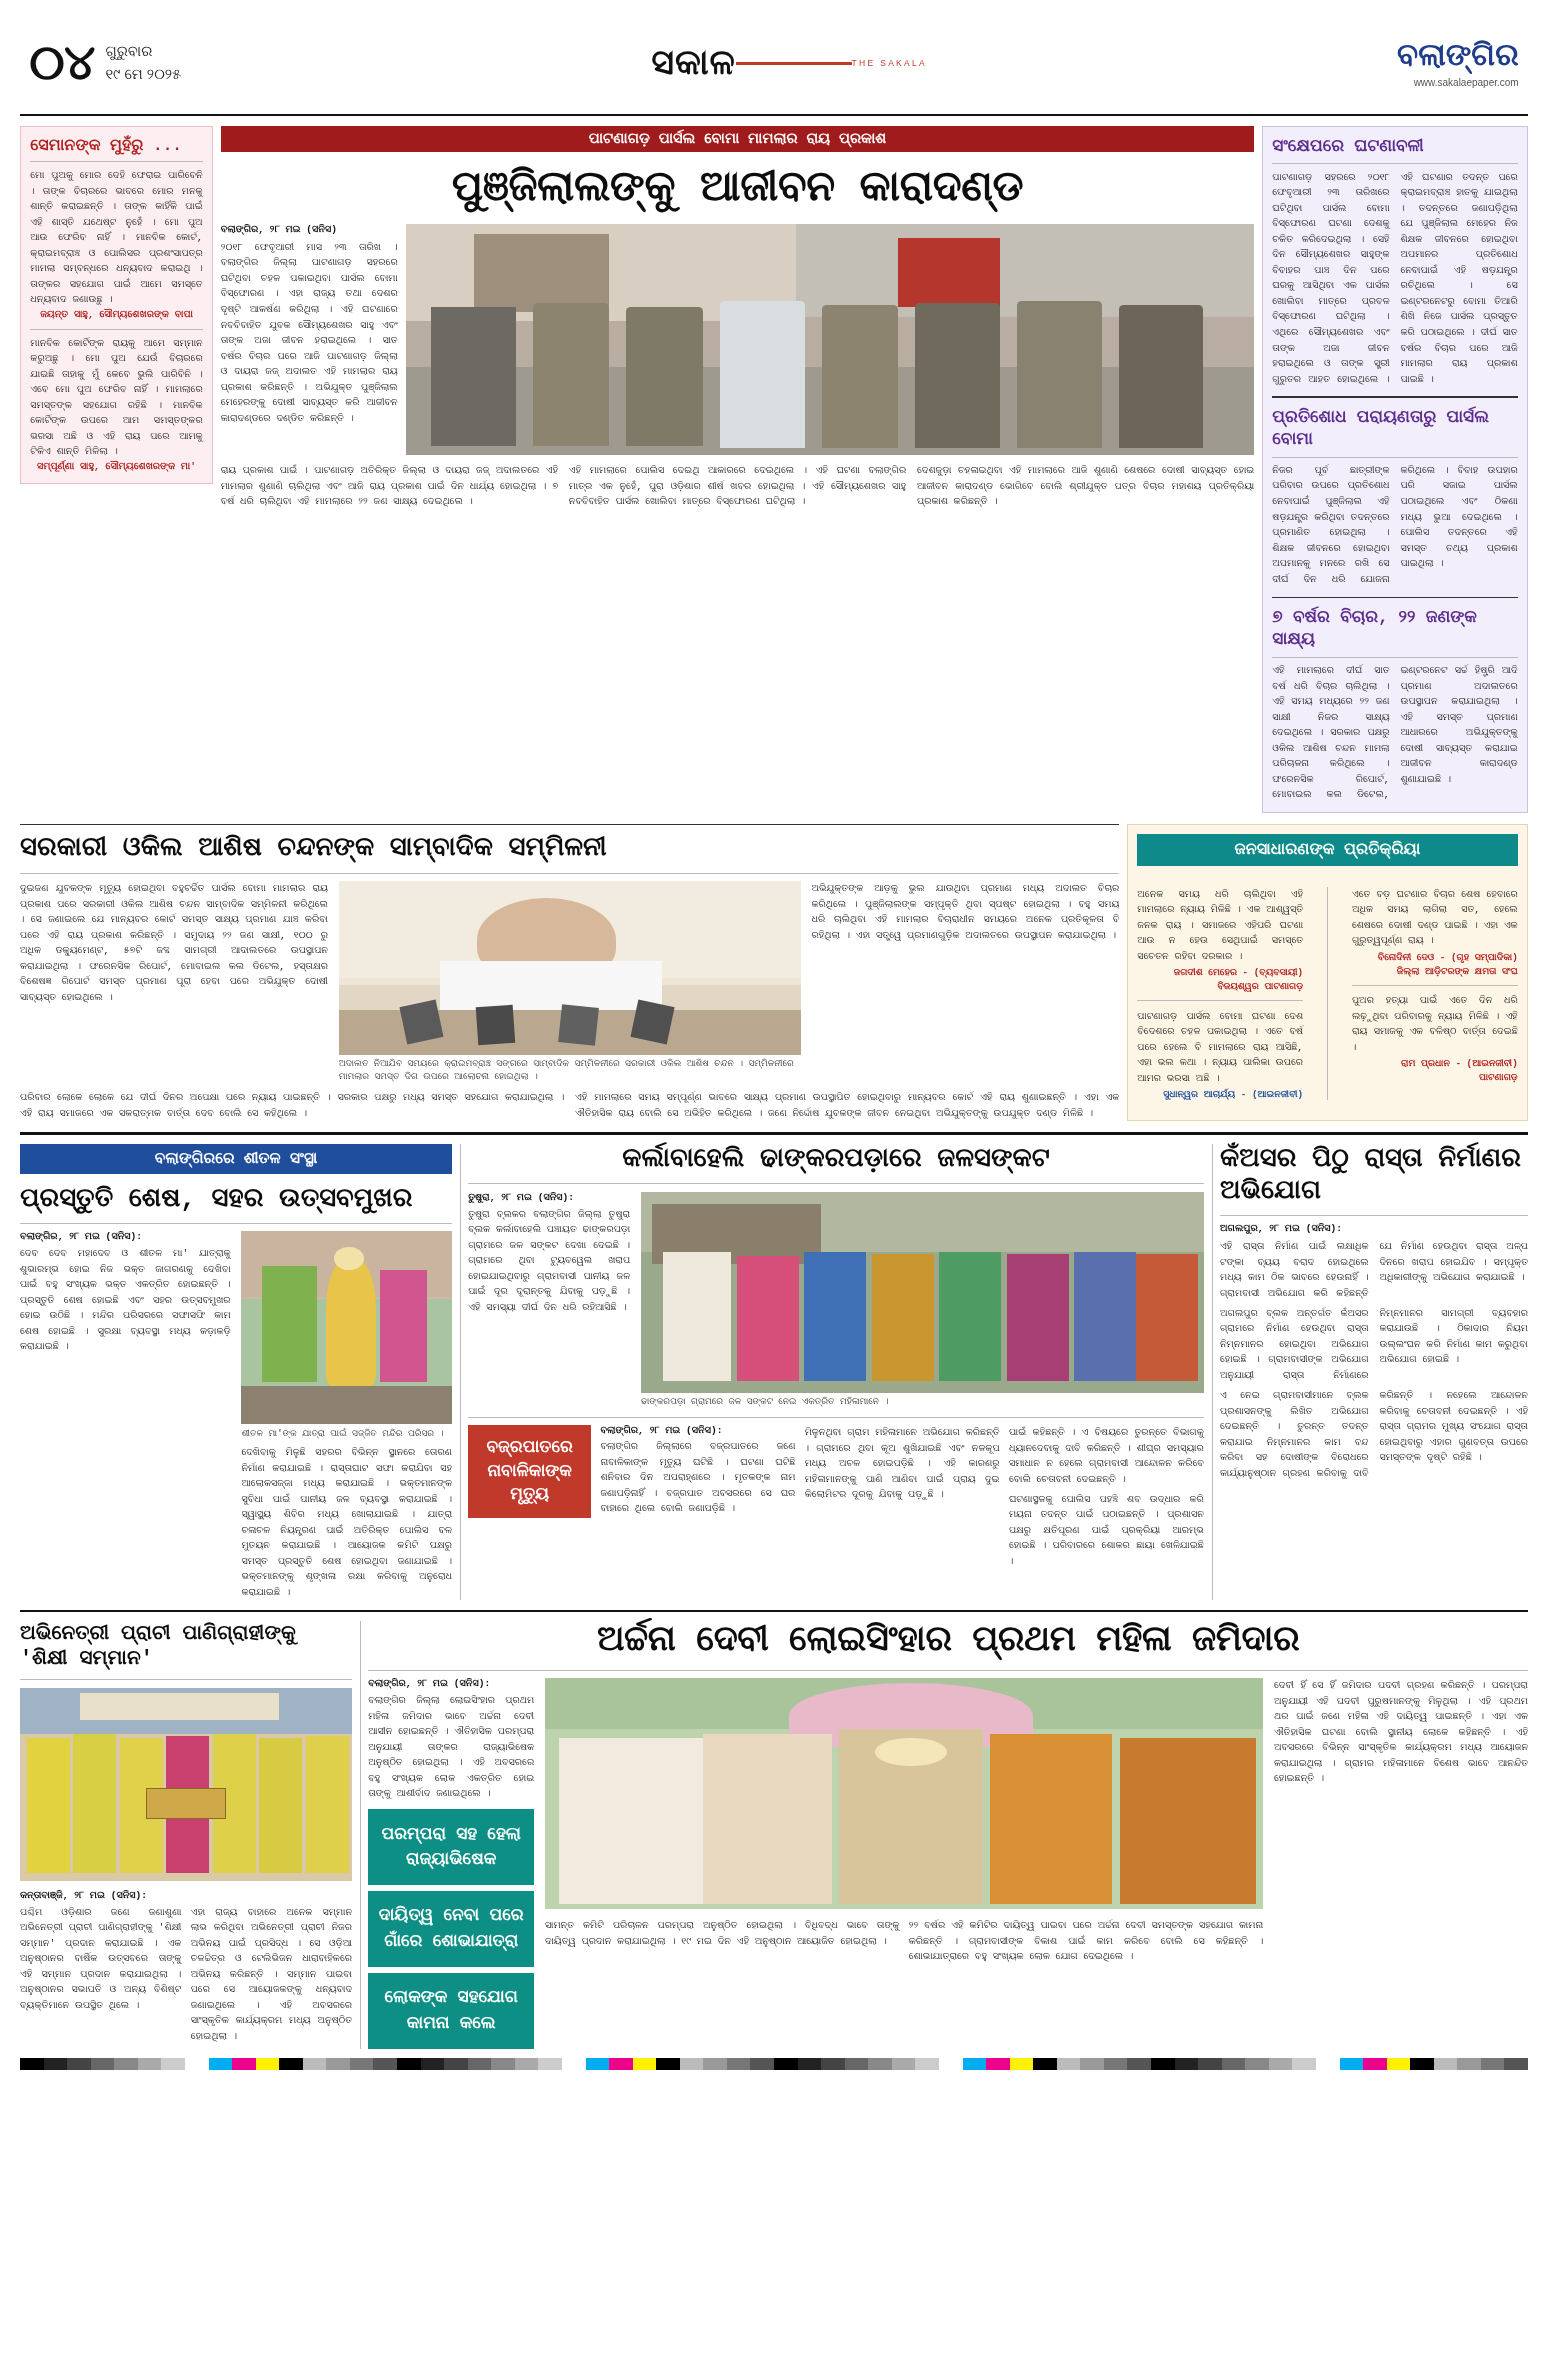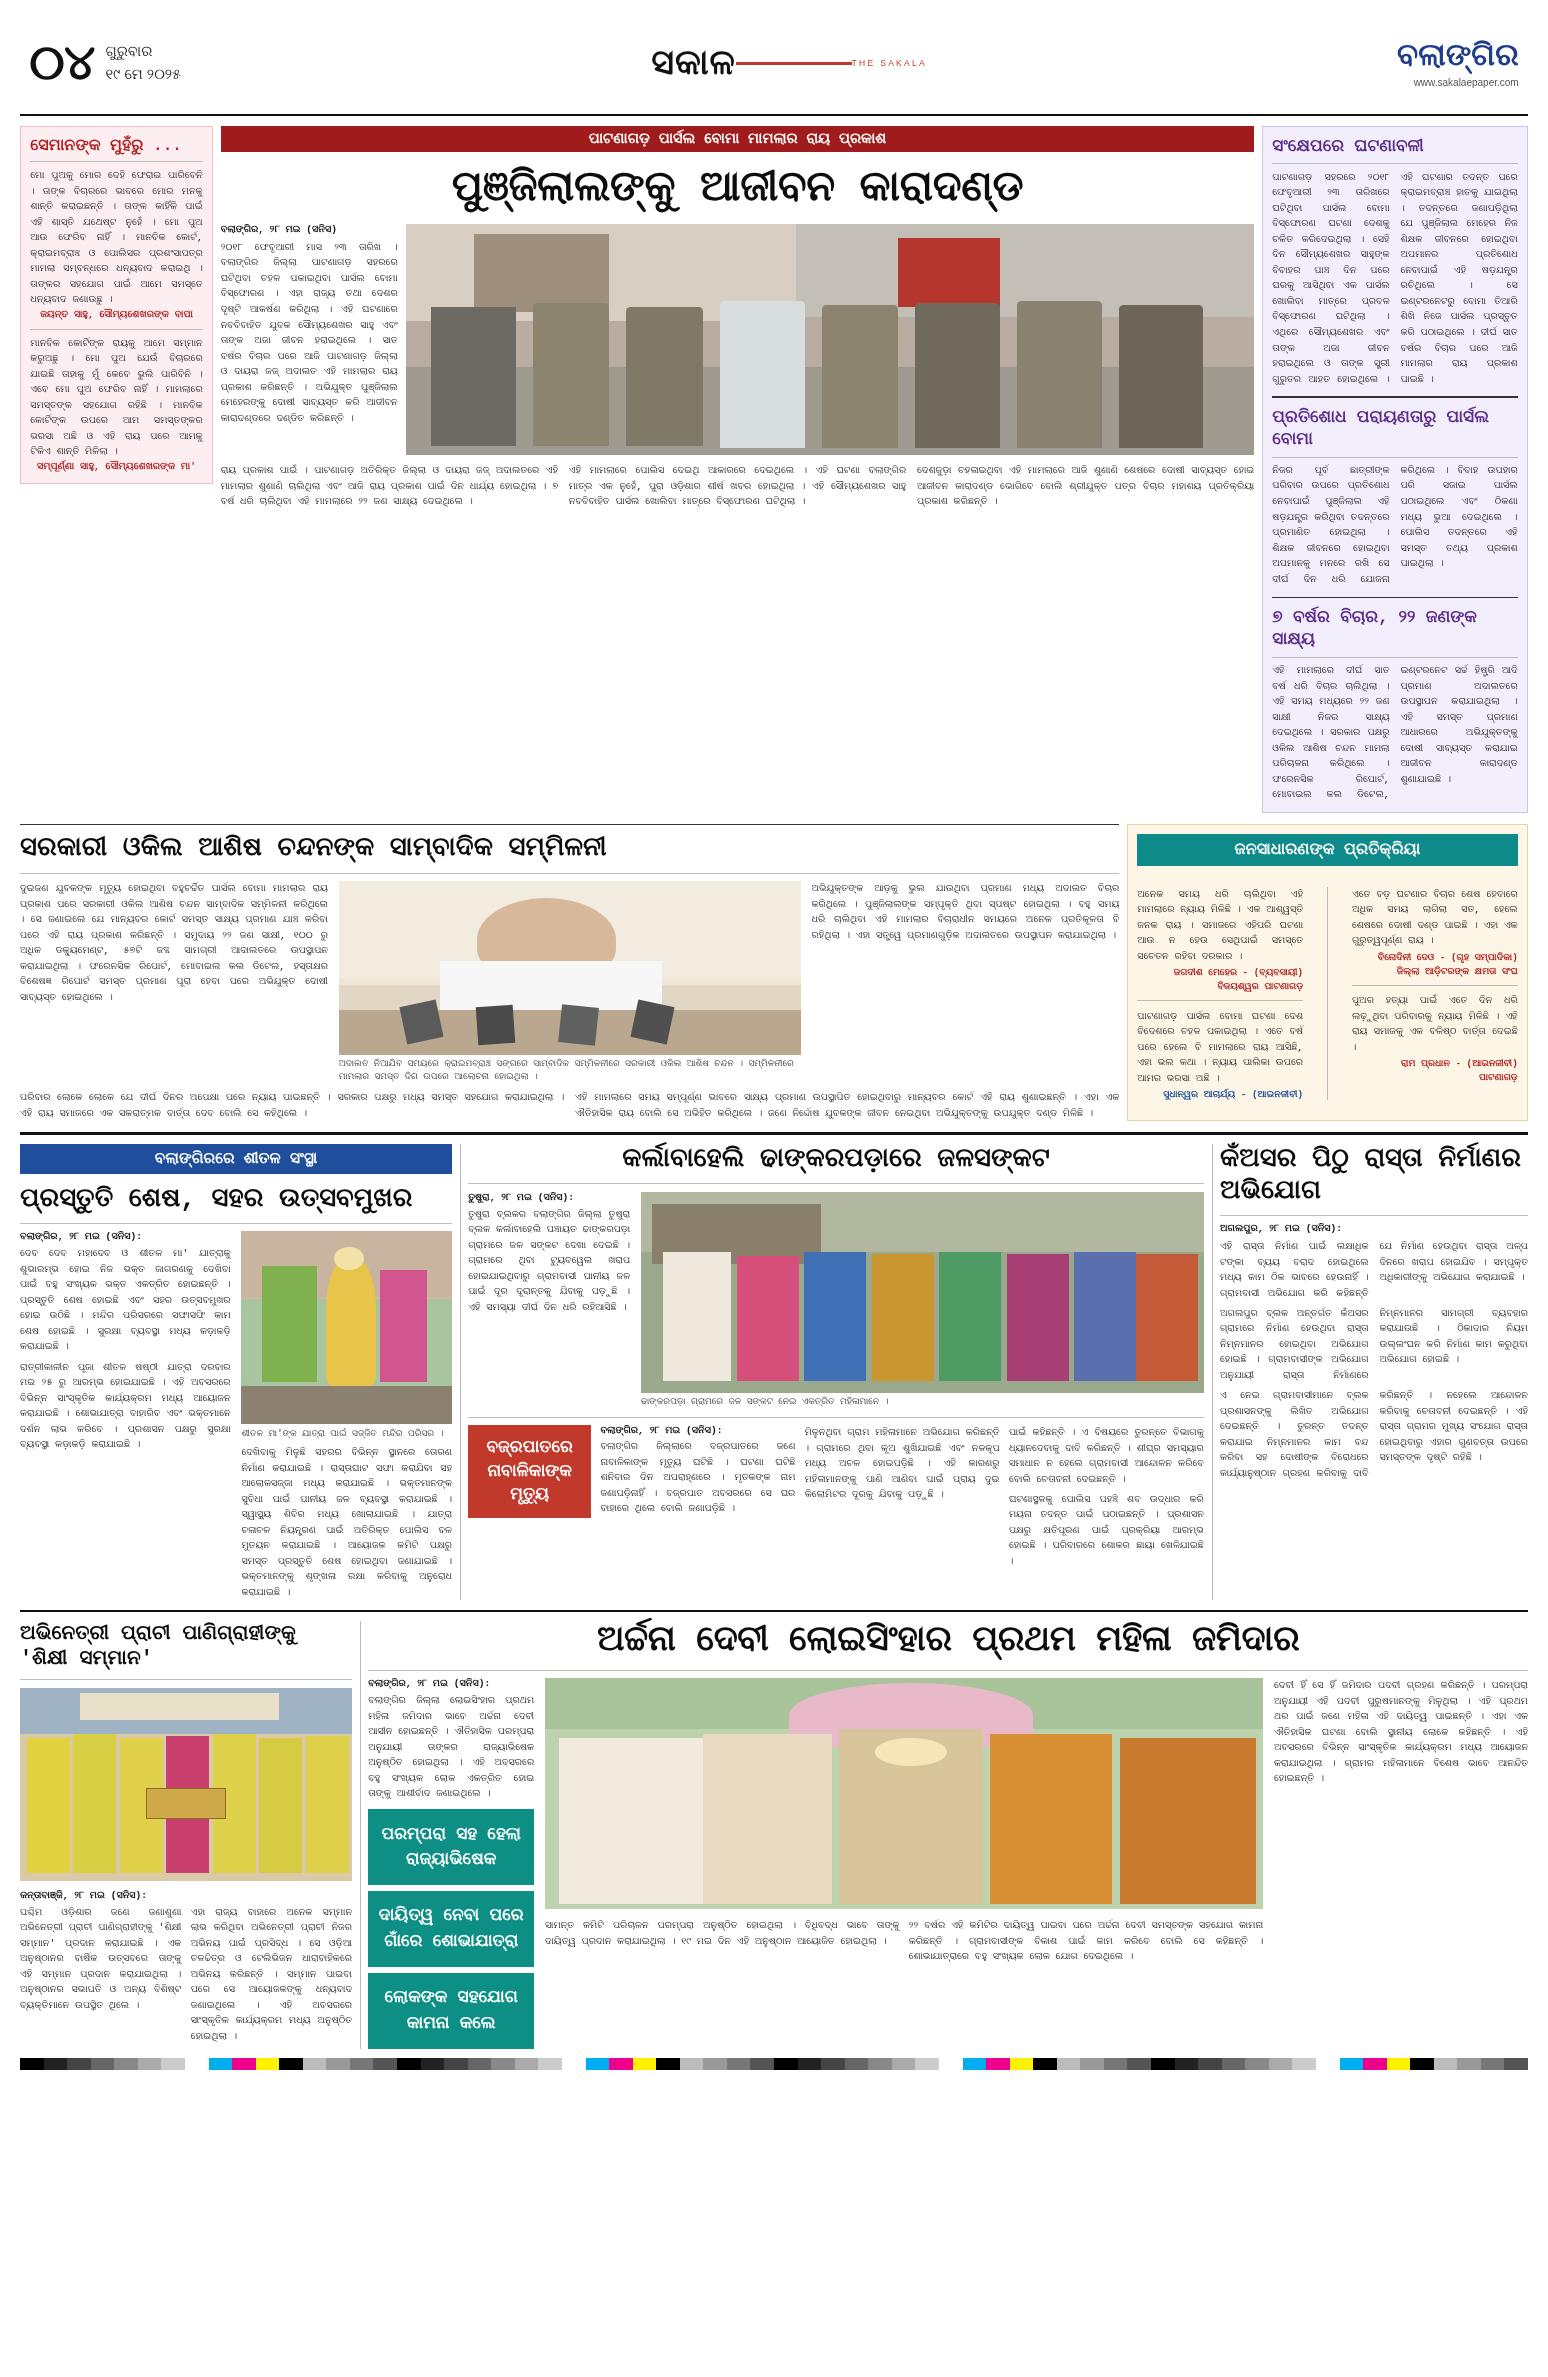--- a/index.html
+++ b/index.html
@@ -221,21 +221,20 @@
   <div class="band" style="margin-top:9.3px;">
 
     <div class="col" style="width:432px; flex:0 0 432px;">
       <div class="title-bar-blue">ବଲାଙ୍ଗିରରେ ଶୀତଳ ସଂସ୍ଥା</div>
       <div class="headline-md" style="margin-top:9.3px;">ପ୍ରସ୍ତୁତି ଶେଷ, ସହର ଉତ୍ସବମୁଖର</div>
       <div class="hrule"></div>
       <div class="band" style="gap:10.8px;">
         <div style="flex:1;">
           <div class="dateline">ବଲାଙ୍ଗିର, ୨୮ ମଇ (ସନିସ):</div>
           <div class="body-text" style="margin-top:3.9px;">ଦେବ ଦେବ ମହାଦେବ ଓ ଶୀତଳ ମା' ଯାତ୍ରାକୁ ଶୁଭାରମ୍ଭ ହୋଇ ନିଜ ଭକ୍ତ ଜାଗରଣକୁ ଦେଖିବା ପାଇଁ ବହୁ ସଂଖ୍ୟକ ଭକ୍ତ ଏକତ୍ରିତ ହୋଇଛନ୍ତି । ପ୍ରସ୍ତୁତି ଶେଷ ହୋଇଛି ଏବଂ ସହର ଉତ୍ସବମୁଖର ହୋଇ ଉଠିଛି । ମନ୍ଦିର ପରିସରରେ ସଫାସଫି କାମ ଶେଷ ହୋଇଛି । ସୁରକ୍ଷା ବ୍ୟବସ୍ଥା ମଧ୍ୟ କଡ଼ାକଡ଼ି କରାଯାଇଛି ।</div>
-          <div class="body-text" style="margin-top:4.6px;">ରାତ୍ରୀକାଳୀନ ପୂଜା ଶୀତଳ ଷଷ୍ଠୀ ଯାତ୍ରା ଦରବାର ମଇ ୨୫ ରୁ ଆରମ୍ଭ ହୋଇଯାଇଛି । ଏହି ଅବସରରେ ବିଭିନ୍ନ ସାଂସ୍କୃତିକ କାର୍ଯ୍ୟକ୍ରମ ମଧ୍ୟ ଆୟୋଜନ କରାଯାଇଛି । ଶୋଭାଯାତ୍ରା ବାହାରିବ ଏବଂ ଭକ୍ତମାନେ ଦର୍ଶନ ଲାଭ କରିବେ । ପ୍ରଶାସନ ପକ୍ଷରୁ ସୁରକ୍ଷା ବ୍ୟବସ୍ଥା କଡ଼ାକଡ଼ି କରାଯାଇଛି ।</div>
         </div>
         <div style="flex:1;">
           <div class="photo" style="height:193px;background:linear-gradient(#cdb9a6 0 35%, #a8c4a0 35% 100%);">
             <div class="pp" style="left:0;top:0;width:100%;height:34%;background:#c8b49f;"></div>
             <div class="pp" style="left:10%;top:18%;width:26%;height:60%;background:#7fb24f;"></div>
             <div class="pp" style="left:40%;top:14%;width:24%;height:66%;background:#e8c44a;border-radius:40% 40% 10% 10%;"></div>
             <div class="pp" style="left:66%;top:20%;width:22%;height:58%;background:#d1558e;"></div>
             <div class="pp" style="left:0;top:80%;width:100%;height:20%;background:#8c8070;"></div>
             <div class="pp" style="left:44%;top:8%;width:14%;height:12%;background:#f2e2a8;border-radius:50%;"></div>
           </div>

